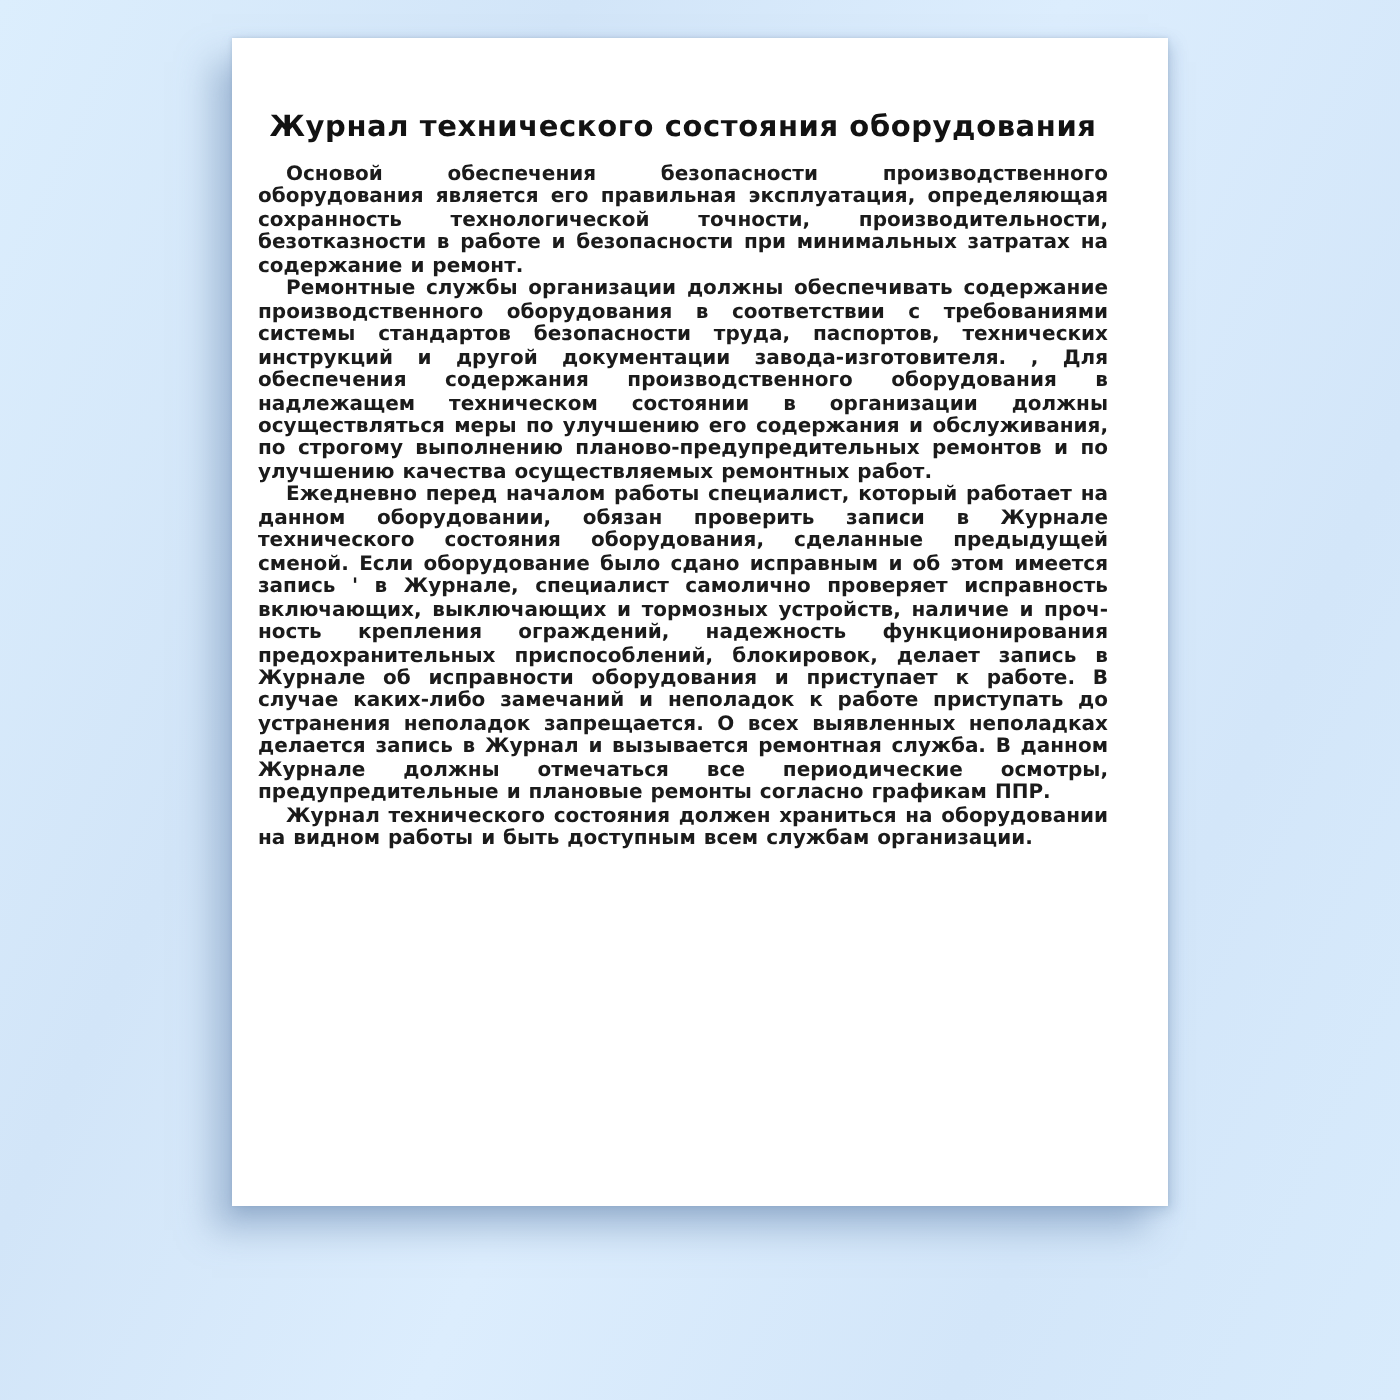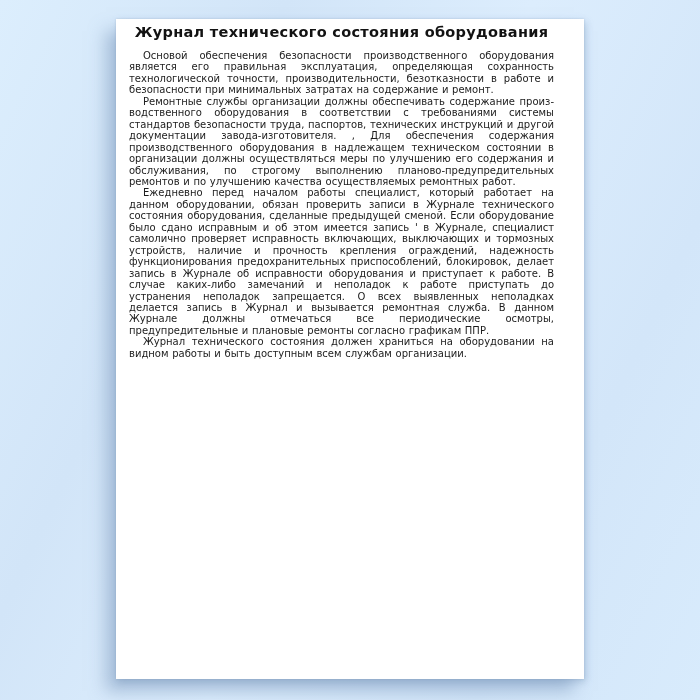--- a/index.html
+++ b/index.html
@@ -18,48 +18,49 @@
         #d2e5f8 28%,
         #dcedfd 52%,
         #d3e6f9 78%,
         #d8ebfc 100%);
   }
   .paper {
     position: absolute;
     left: 116px;
     top: 19px;
     width: 468px;
-    height: 660px;
+    height: 584px;
     background: #ffffff;
     box-shadow:
       -10px 12px 16px rgba(116, 145, 184, 0.50),
       2px 3px 7px rgba(116, 145, 184, 0.35),
       0 0 2px rgba(90, 110, 140, 0.25);
     box-sizing: border-box;
-    padding: 4px 30px 0 13px;
+    padding: 36px 30px 0 13px;
   }
   .doc-title {
     margin: 0 0 8px 0;
     font-size: 14.5px;
     font-weight: bold;
     letter-spacing: 0.3px;
     text-align: center;
     color: #121212;
     line-height: 19px;
   }
   .doc-par {
     margin: 0;
     font-size: 10px;
     line-height: 11.45px;
     color: #1b1b1b;
     text-align: justify;
     text-indent: 14px;
     hyphens: manual;
     -webkit-hyphens: manual;
     word-spacing: 0.5px;
+    font-weight: bold;
   }
 </style>
 </head>
 <body>
 
 <div class="paper">
   <h1 class="doc-title">Журнал технического состояния оборудования</h1>
   <p class="doc-par">Основой обеспечения безопасности производственного оборудования является его правильная эксплуатация, определяющая сохранность технологической точ­ности, производительности, безотказности в работе и безопасности при минималь­ных затратах на содержание и ремонт.</p>
   <p class="doc-par">Ремонтные службы организации должны обеспечивать содержание произ­водственного оборудования в соответствии с требованиями системы стандартов безопасности труда, паспортов, технических инструкций и другой документации завода-изготовителя. , Для обеспечения содержания производственного оборудо­вания в надлежащем техническом состоянии в организации должны осуществлять­ся меры по улучшению его содержания и обслуживания, по строгому выполнению планово-предупредительных ремонтов и по улучшению качества осуществляемых ремонтных работ.</p>
   <p class="doc-par">Ежедневно перед началом работы специалист, который работает на данном оборудовании, обязан проверить записи в Журнале технического состояния обо­рудования, сделанные предыдущей сменой. Если оборудование было сдано ис­правным и об этом имеется запись ' в Журнале, специалист самолично проверяет исправность включающих, выключающих и тормозных устройств, наличие и проч­ность крепления ограждений, надежность функционирования предохранительных приспособлений, блокировок, делает запись в Журнале об исправности оборудо­вания и приступает к работе. В случае каких-либо замечаний и неполадок к работе приступать до устранения неполадок запрещается. О всех выявленных неполад­ках делается запись в Журнал и вызывается ремонтная служба. В данном Журнале должны отмечаться все периодические осмотры, предупредительные и плановые ремонты согласно графикам ППР.</p>

